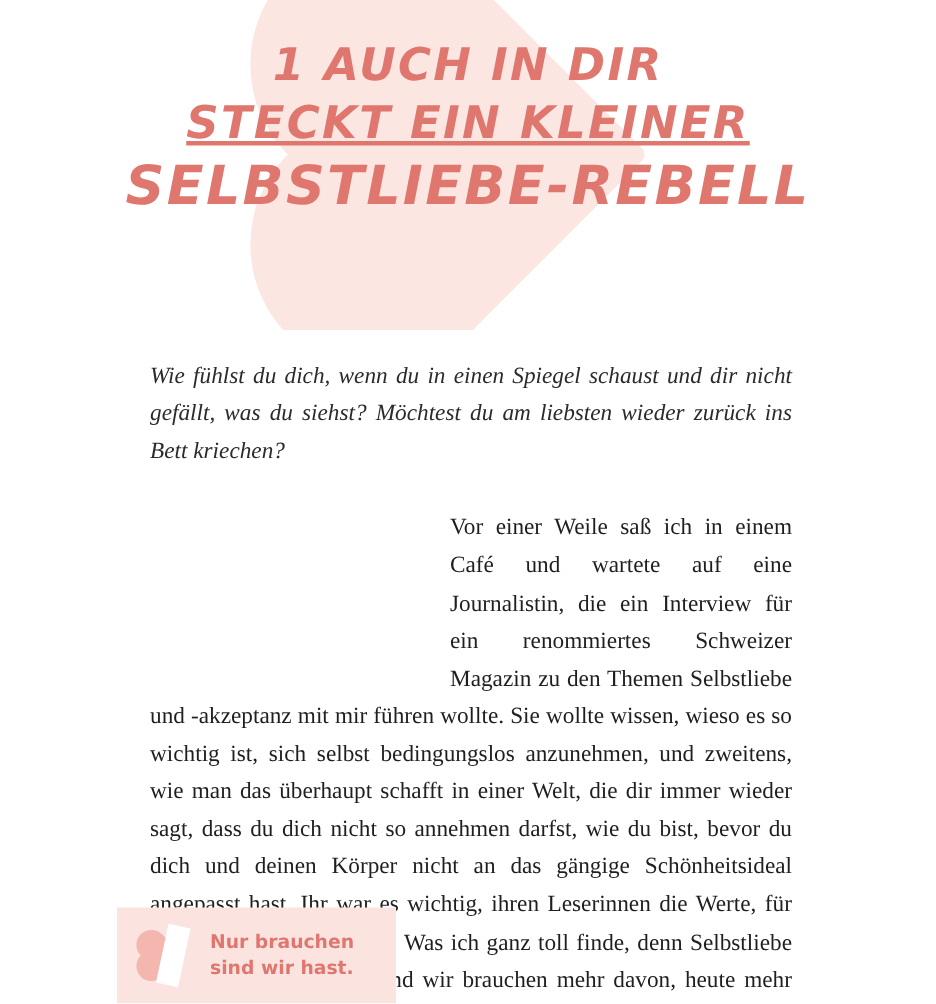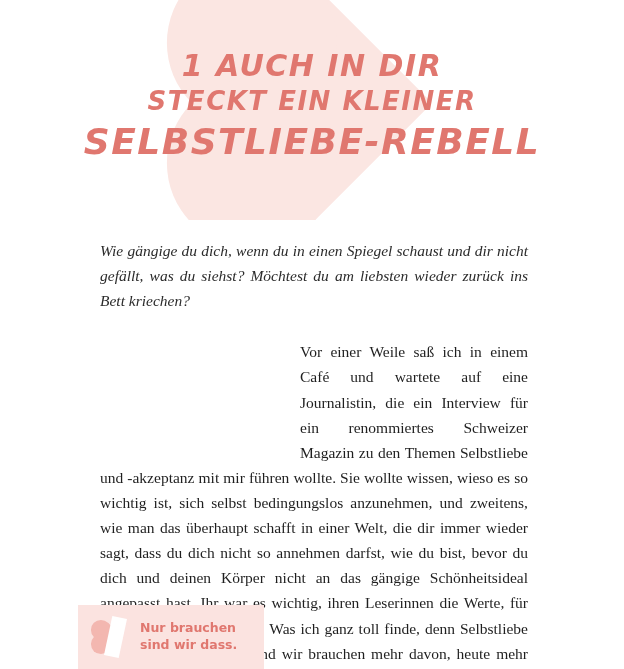--- a/index.html
+++ b/index.html
@@ -61,34 +61,33 @@
   }
 
   
   .title-block {
     position: absolute;
     left: 0;
     top: 24px;
     width: 624px;
     text-align: center;
     z-index: 3;
-    margin-top: 22px;
   }
   .title-line {
     color: #e0776f;
     font-family: "DejaVu Sans", sans-serif;
     font-weight: bold;
     font-style: italic;
     letter-spacing: 1.5px;
     line-height: 1.30;
     white-space: nowrap;
     text-transform: uppercase;
   }
   .title-line.l1 { font-size: 30px; }
-  .title-line.l2 { font-size: 26px; }
+  .title-line.l2 { font-size: 30px; text-decoration: underline; }
   .title-line.l3 { font-size: 36px; }
 
   
   .content {
     position: absolute;
     left: 100px;
     top: 238px;
     width: 428px;
   }
   .intro {
@@ -182,31 +181,31 @@
     <div class="heart"></div>
   </div>
 
   <div class="title-block">
     <div class="title-line l1">1 AUCH IN DIR</div>
     <div class="title-line l2">STECKT EIN KLEINER</div>
     <div class="title-line l3">SELBSTLIEBE-REBELL</div>
   </div>
 
   <div class="content">
-    <p class="intro">Wie gängige du dich, wenn du in einen Spiegel schaust und dir nicht gefällt, was du siehst? Möchtest du am liebsten wieder zurück ins Bett kriechen?</p>
+    <p class="intro">Wie fühlst du dich, wenn du in einen Spiegel schaust und dir nicht gefällt, was du siehst? Möchtest du am liebsten wieder zurück ins Bett kriechen?</p>
     <p class="para">
       <span class="float-spacer"></span>
       <span>Vor einer Weile saß ich in einem Café und wartete auf eine Journalistin, die ein Interview für ein renommiertes Schweizer Magazin zu den Themen Selbstliebe und -akzeptanz mit mir führen wollte. Sie wollte wissen, wieso es so wichtig ist, sich selbst bedingungslos anzunehmen, und zweitens, wie man das überhaupt schafft in einer Welt, die dir immer wieder sagt, dass du dich nicht so annehmen darfst, wie du bist, bevor du dich und deinen Körper nicht an das gängige Schönheitsideal angepasst hast. Ihr war es wichtig, ihren Leserinnen die Werte, für die ich stehe, mitzugeben. Was ich ganz toll finde, denn Selbstliebe tut jedem von uns gut, und wir brauchen mehr davon, heute mehr denn je. Ich glaube, dass wir nur gemeinsam stark sind. Und wenn wir gemeinsam daran arbeiten, zuerst uns selbst und</span>
     </p>
   </div>
 
   <div class="callout">
     <div class="callout-heart">
       <div class="hh"></div>
       <div class="hh-white"></div>
     </div>
     <div class="callout-text">
       <div>Nur brauchen</div>
-      <div>sind wir dass.</div>
+      <div>sind wir hast.</div>
     </div>
   </div>
 
 </div>
 
 </body></html>

